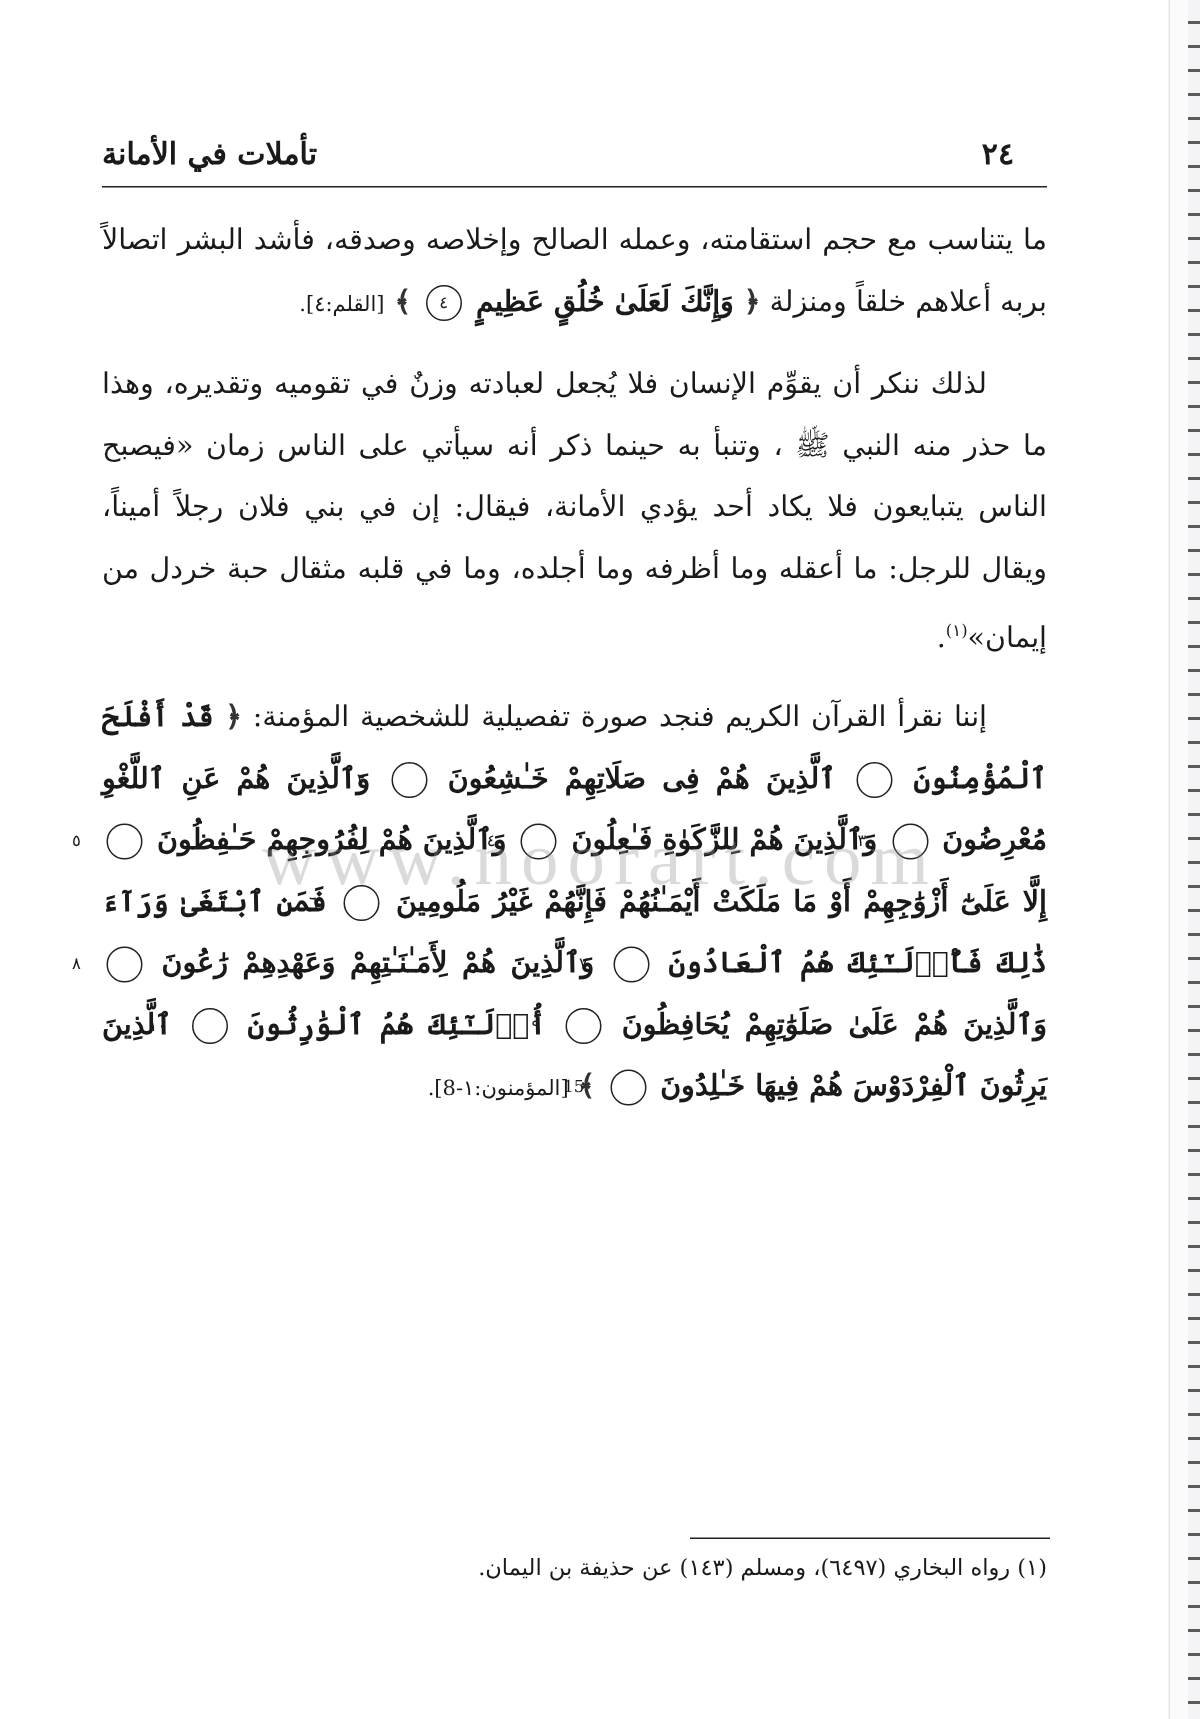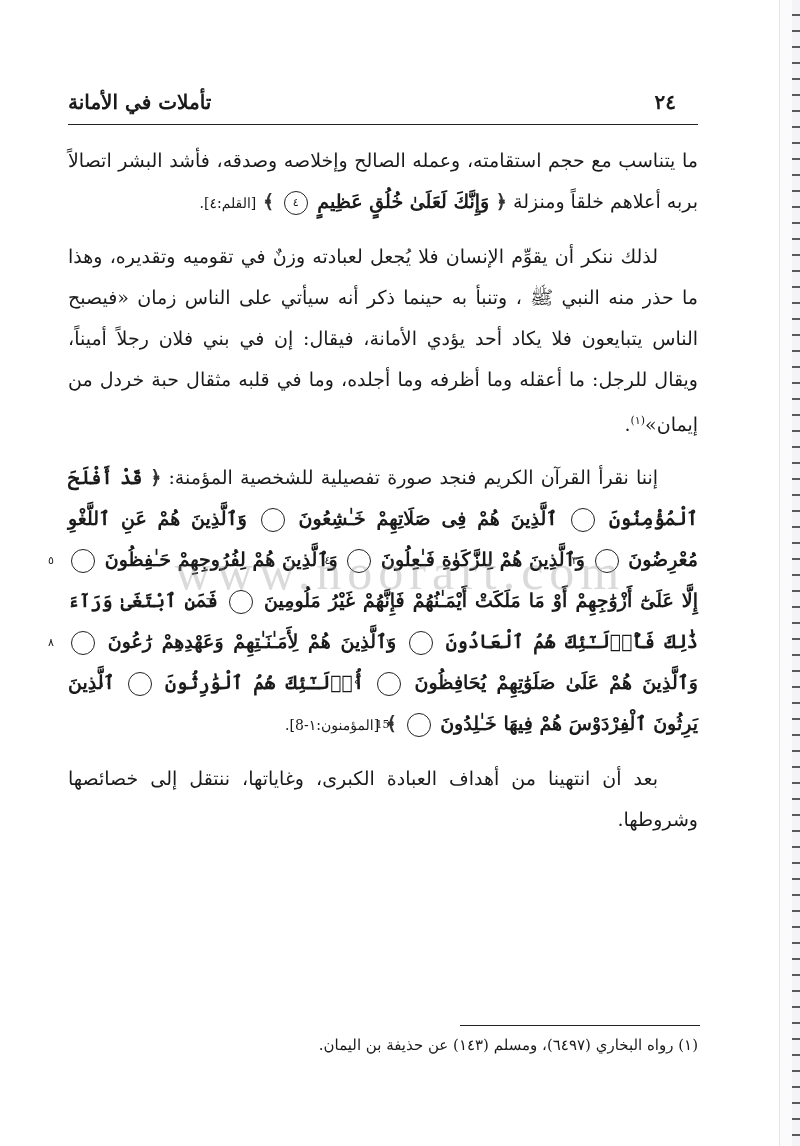--- a/index.html
+++ b/index.html
@@ -94,19 +94,18 @@
       <span>وَٱلَّذِينَ هُمْ لِأَمَـٰنَـٰتِهِمْ وَعَهْدِهِمْ رَٰعُونَ</span> <span class="ayah-mark">٨</span>
       <span>وَٱلَّذِينَ هُمْ عَلَىٰ صَلَوَٰتِهِمْ يُحَافِظُونَ</span> <span class="ayah-mark">٩</span>
       <span>أُو۟لَـٰٓئِكَ هُمُ ٱلْوَٰرِثُونَ</span> <span class="ayah-mark">١٠</span>
       <span>ٱلَّذِينَ يَرِثُونَ ٱلْفِرْدَوْسَ هُمْ فِيهَا خَـٰلِدُونَ</span> <span class="ayah-mark">15</span>
       <span class="bracket">﴾</span>
     </span>
     <span class="ref">[المؤمنون:١-8].</span>
   </p>
 
 
-  <p class="indent">بعد أن انتهينا من أهداف العبادة الكبرى، وغاياتها، ننتقل إلى خصائصها وشروطها.</p>
 </div>
 
 <div class="watermark">www.noorart.com</div>
 
 <div class="footnote-rule"></div>
 <div class="footnote">(١)  رواه البخاري (٦٤٩٧)، ومسلم (١٤٣) عن حذيفة بن اليمان.</div>
 
 </body></html>

